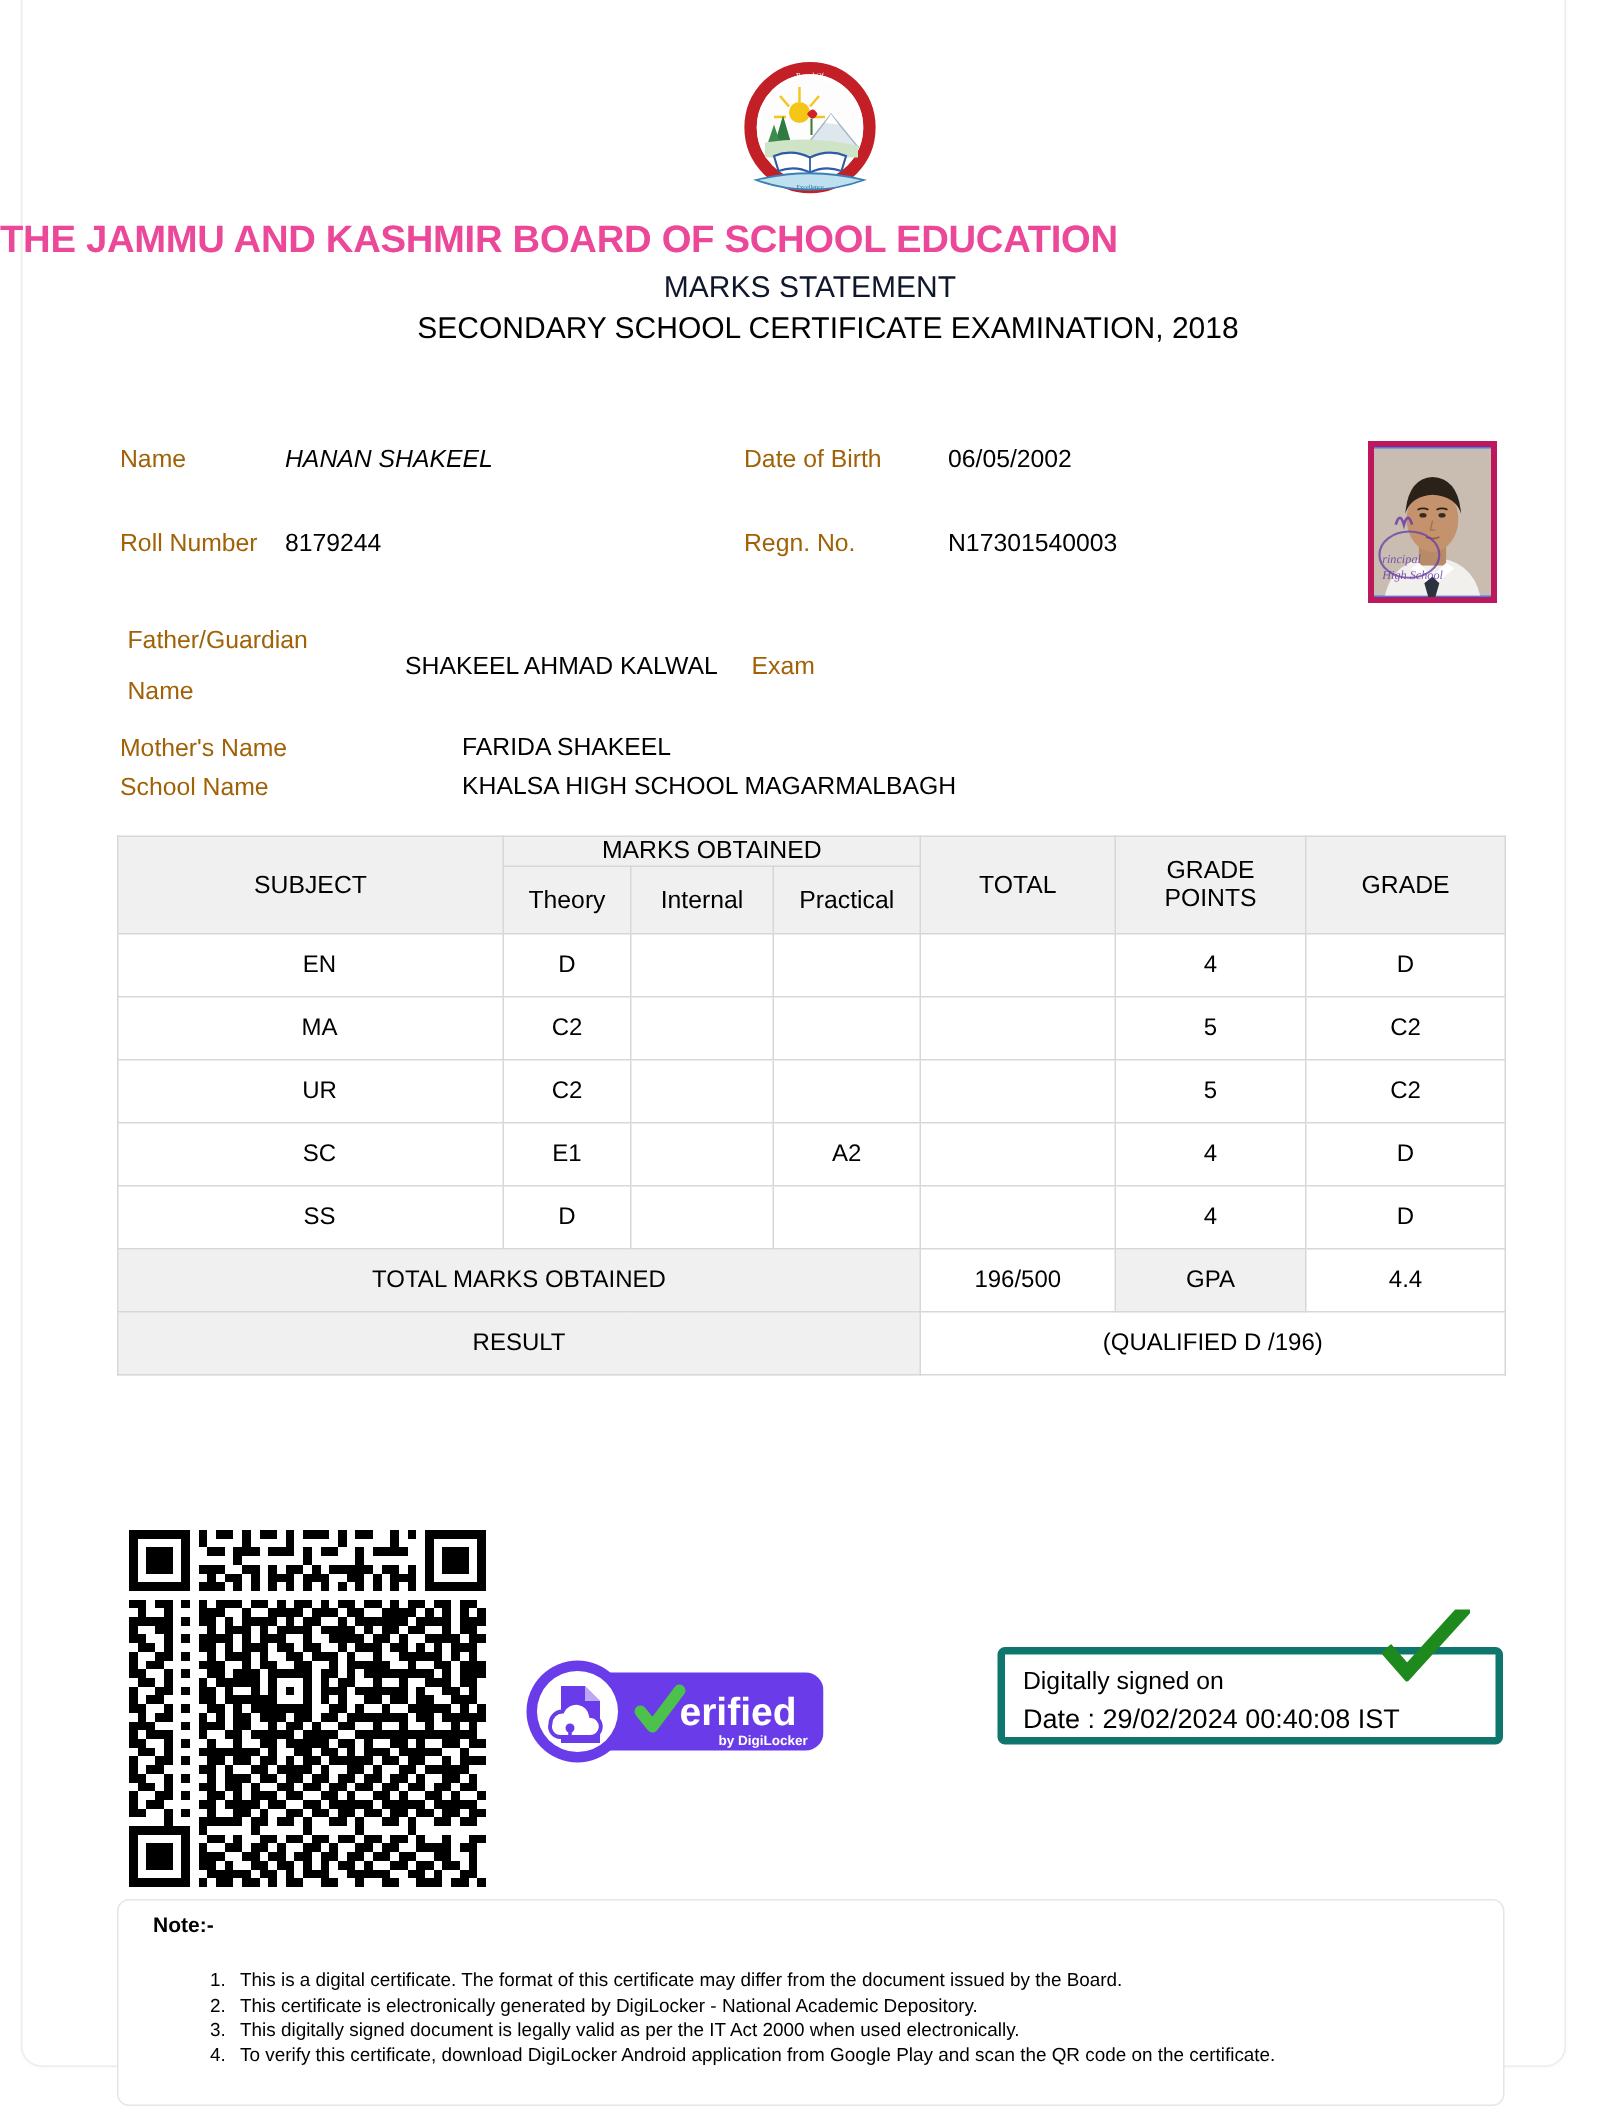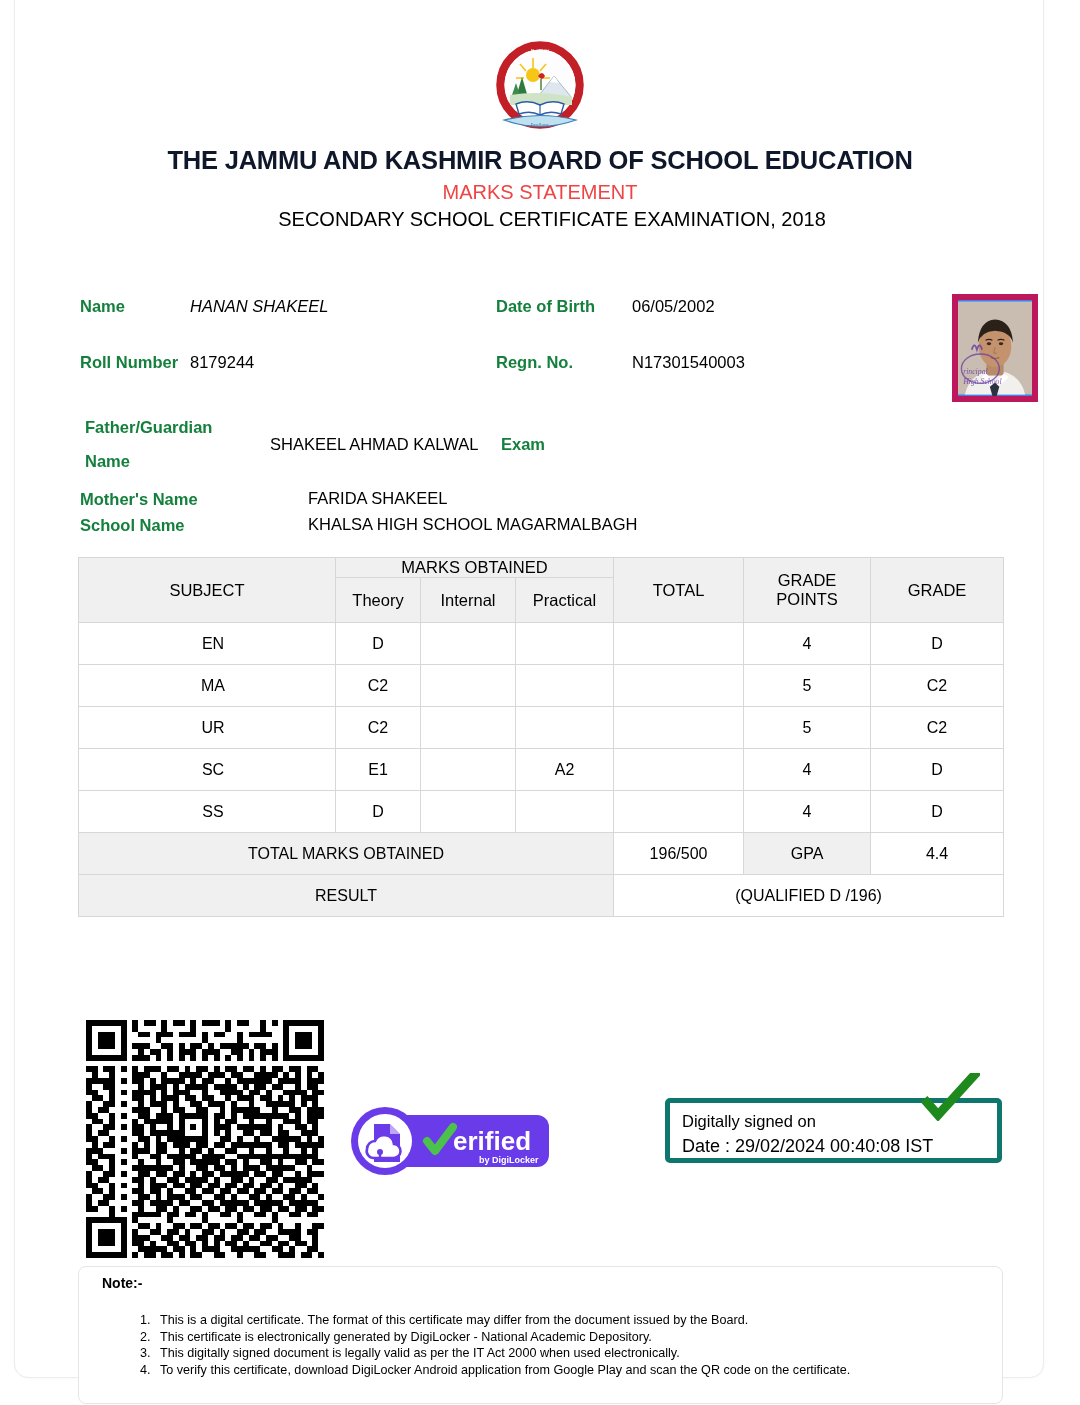--- a/index.html
+++ b/index.html
@@ -39,70 +39,68 @@
     top: 38px;
     width: 100px;
     height: 105px;
   }
   .logo-svg { display: block; width: 100px; height: 105px; }
 
   .title-main {
     position: absolute;
     left: 0; top: 146px;
     width: 1080px;
-    text-align: center;
     font-size: 25.5px;
     font-weight: bold;
     letter-spacing: -0.2px;
-    color: #0f172a;
+    color: #ec4899;
   }
   .title-sub1 {
     position: absolute;
     left: 0; top: 181px;
     width: 1080px;
     text-align: center;
     font-size: 20px;
-    color: #ef4444;
+    color: #0f172a;
   }
   .title-sub2 {
     position: absolute;
     left: 0; top: 208px;
     width: 1080px;
     text-align: center;
     font-size: 20px;
     color: #000;
     padding-left: 24px;
   }
 
   
   .det-lbl {
     position: absolute;
     font-size: 16.5px;
-    font-weight: bold;
-    color: #15803d;
+    font-weight: normal;
+    color: #a16207;
     white-space: nowrap;
   }
   .det-val {
     position: absolute;
     font-size: 16.5px;
     color: #000;
     white-space: nowrap;
   }
 
   
   .photo-box {
     position: absolute;
     left: 912px;
     top: 294px;
     width: 86px;
     height: 108px;
     overflow: hidden;
     background: #3b82f6;
-    border: 6px solid #be185d;
-    margin-left: 40px;
+    border: 4px solid #be185d;
   }
   .photo-svg { display: block; width: 100%; height: 100%; }
 
   
   .marks-table {
     position: absolute;
     left: 78px;
     top: 557px;
     width: 925px;
     border-collapse: collapse;

